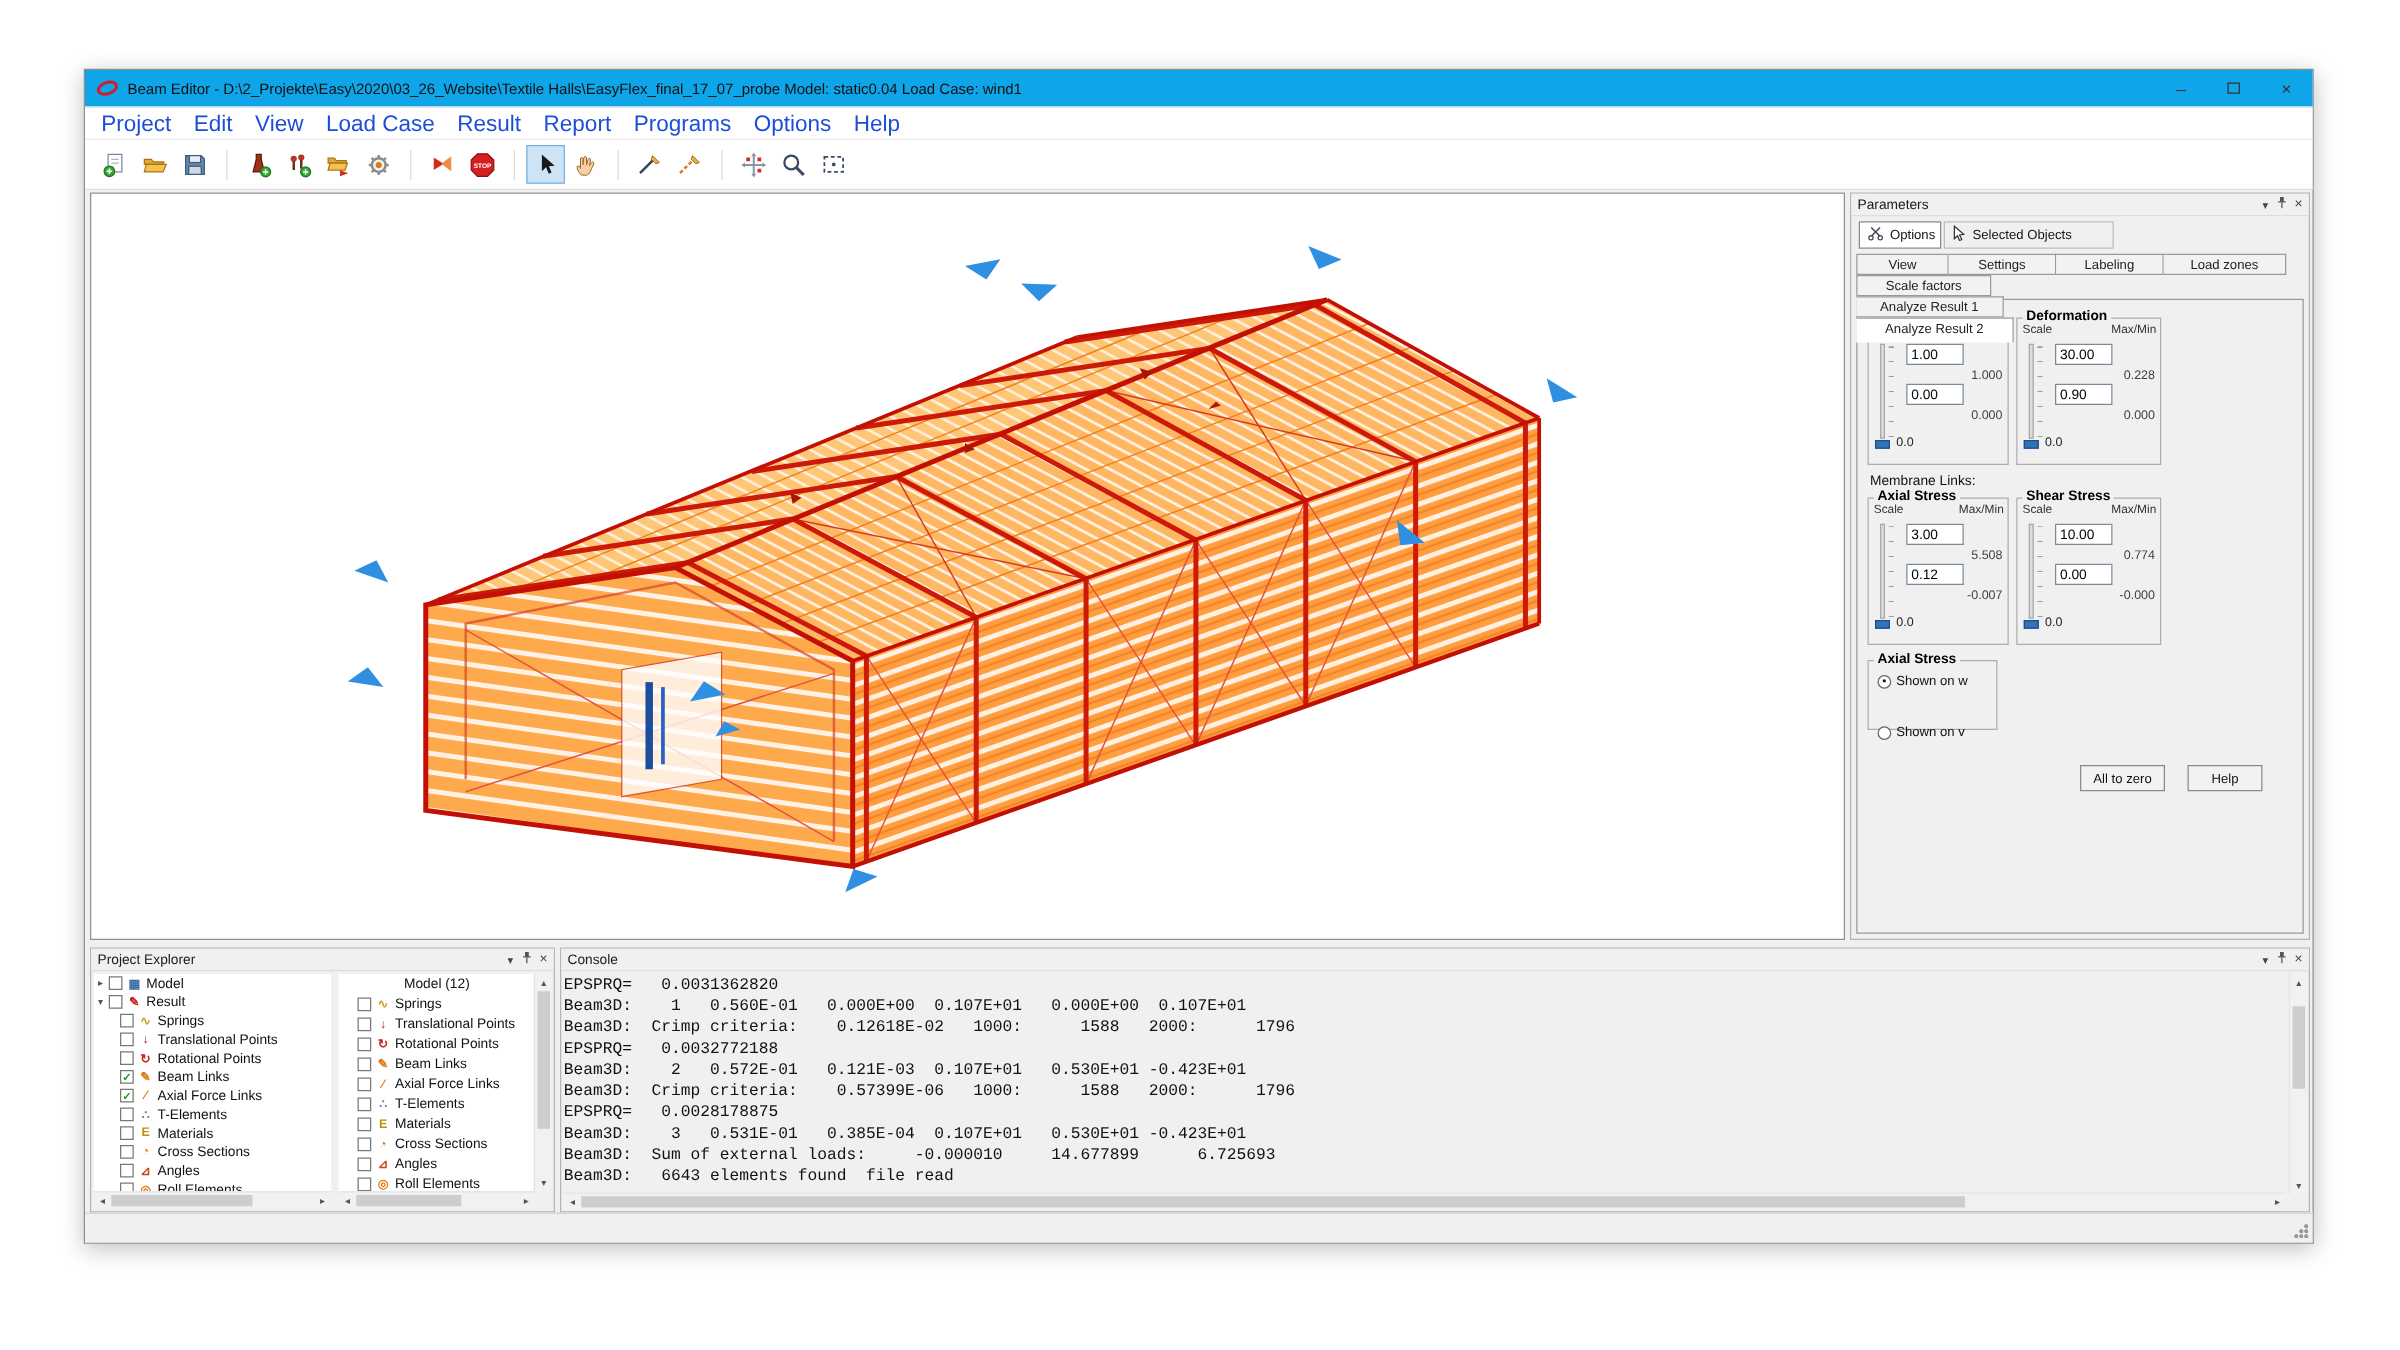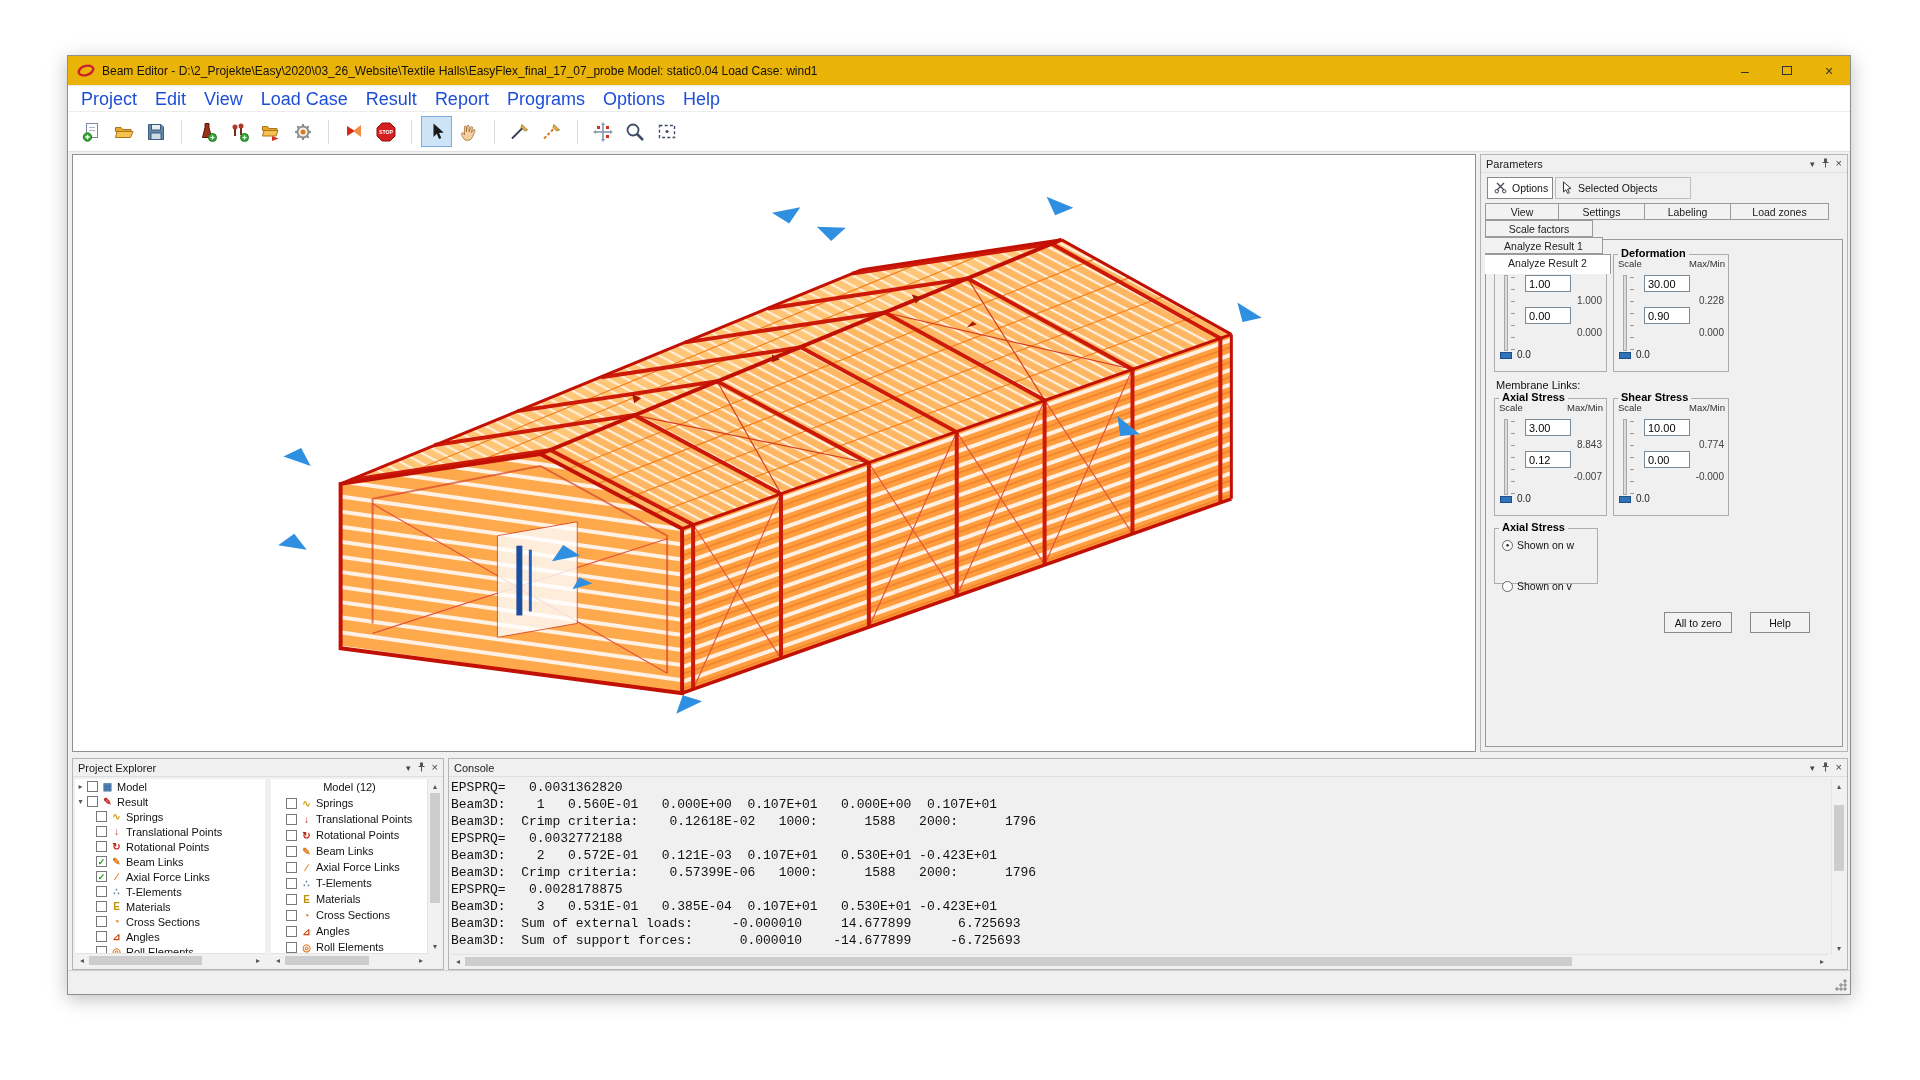--- a/index.html
+++ b/index.html
@@ -1,20 +1,20 @@
 <!DOCTYPE html>
 <html><head>
 <meta charset="utf-8">
 <style>
   html,body{margin:0;padding:0;}
   body{width:1920px;height:1080px;background:#ffffff;font-family:"Liberation Sans",sans-serif;position:relative;overflow:hidden;}
   *{box-sizing:border-box;}
   .window{position:absolute;left:67px;top:55px;width:1784px;height:940px;background:#f0f0f0;border:1px solid #8f8f8f;box-shadow:0 4px 18px rgba(0,0,0,.25);}
   
-  .titlebar{position:absolute;left:0;top:0;right:0;height:30px;background:#eab308;display:flex;align-items:center;border-bottom:1px solid #ececec;}
+  .titlebar{position:absolute;left:0;top:0;right:0;height:30px;background:#0ea5e9;display:flex;align-items:center;border-bottom:1px solid #ececec;}
   .appicon{margin:0 7px 0 9px;display:flex;}
   .wtitle{font-size:12px;color:#111;white-space:nowrap;overflow:hidden;}
   .wbtns{margin-left:auto;display:flex;height:100%;}
   .wbtn{width:42px;height:100%;display:flex;align-items:center;justify-content:center;font-size:14px;color:#333;}
   .wbtn.max span{width:10px;height:9px;border:1px solid #333;display:block;}
   
   .menubar{position:absolute;left:0;top:30px;right:0;height:26px;background:#fff;display:flex;align-items:center;padding-left:4px;border-bottom:1px solid #ececec;}
   .mitem{font-size:18px;color:#1d4ed8;padding:0 9px;line-height:26px;}
   
   .toolbar{position:absolute;left:0;top:56px;right:0;height:40px;background:#fff;display:flex;align-items:center;padding-left:8px;border-bottom:1px solid #e0e0e0;}
@@ -430,21 +430,21 @@
 
       <span class="memlabel">Membrane Links:</span>
 
       <div class="group" style="left:8px;top:158px;width:113px;">
         <span class="glegend">Axial Stress</span>
         <span class="gscale">Scale</span>
         <span class="gmaxmin">Max/Min</span>
         <div class="gtrack"></div>
           <div class="gticks"></div>
         <input class="ginput gi1" value="3.00" style="">
-        <span class="gval gv1">8.843</span>
+        <span class="gval gv1">5.508</span>
         <input class="ginput gi2" value="0.12" style="">
         <span class="gval gv2">-0.007</span>
         <div class="ghandle"></div>
         <span class="gzero">0.0</span>
       </div>
 
       <div class="group" style="left:127px;top:158px;width:116px;">
         <span class="glegend">Shear Stress</span>
         <span class="gscale">Scale</span>
         <span class="gmaxmin">Max/Min</span>
@@ -643,21 +643,20 @@
     <div class="conbox">
       <div class="cline">EPSPRQ=   0.0031362820</div>
       <div class="cline">Beam3D:    1   0.560E-01   0.000E+00  0.107E+01   0.000E+00  0.107E+01</div>
       <div class="cline">Beam3D:  Crimp criteria:    0.12618E-02   1000:      1588   2000:      1796</div>
       <div class="cline">EPSPRQ=   0.0032772188</div>
       <div class="cline">Beam3D:    2   0.572E-01   0.121E-03  0.107E+01   0.530E+01 -0.423E+01</div>
       <div class="cline">Beam3D:  Crimp criteria:    0.57399E-06   1000:      1588   2000:      1796</div>
       <div class="cline">EPSPRQ=   0.0028178875</div>
       <div class="cline">Beam3D:    3   0.531E-01   0.385E-04  0.107E+01   0.530E+01 -0.423E+01</div>
       <div class="cline">Beam3D:  Sum of external loads:     -0.000010     14.677899      6.725693</div>
-      <div class="cline">Beam3D:  Sum of support forces:      0.000010    -14.677899     -6.725693</div>
       <div class="cline">Beam3D:   6643 elements found  file read</div>
     </div>
     <div class="vscroll" style="right:1px;top:20px;height:176px;">
       <span class="sarrow">▴</span>
       <span class="strack">
           <span class="sthumbV" style="top:8%;height:45%;"></span>
         </span>
       <span class="sarrow">▾</span>
     </div>
     <div class="hscroll" style="left:2px;bottom:1px;width:1378px;">

